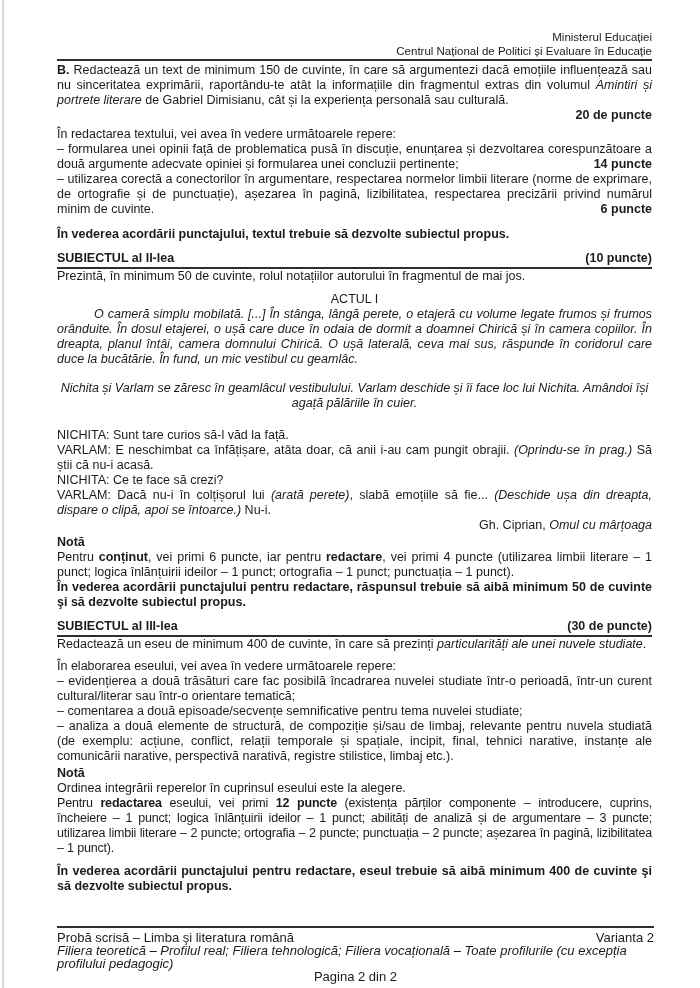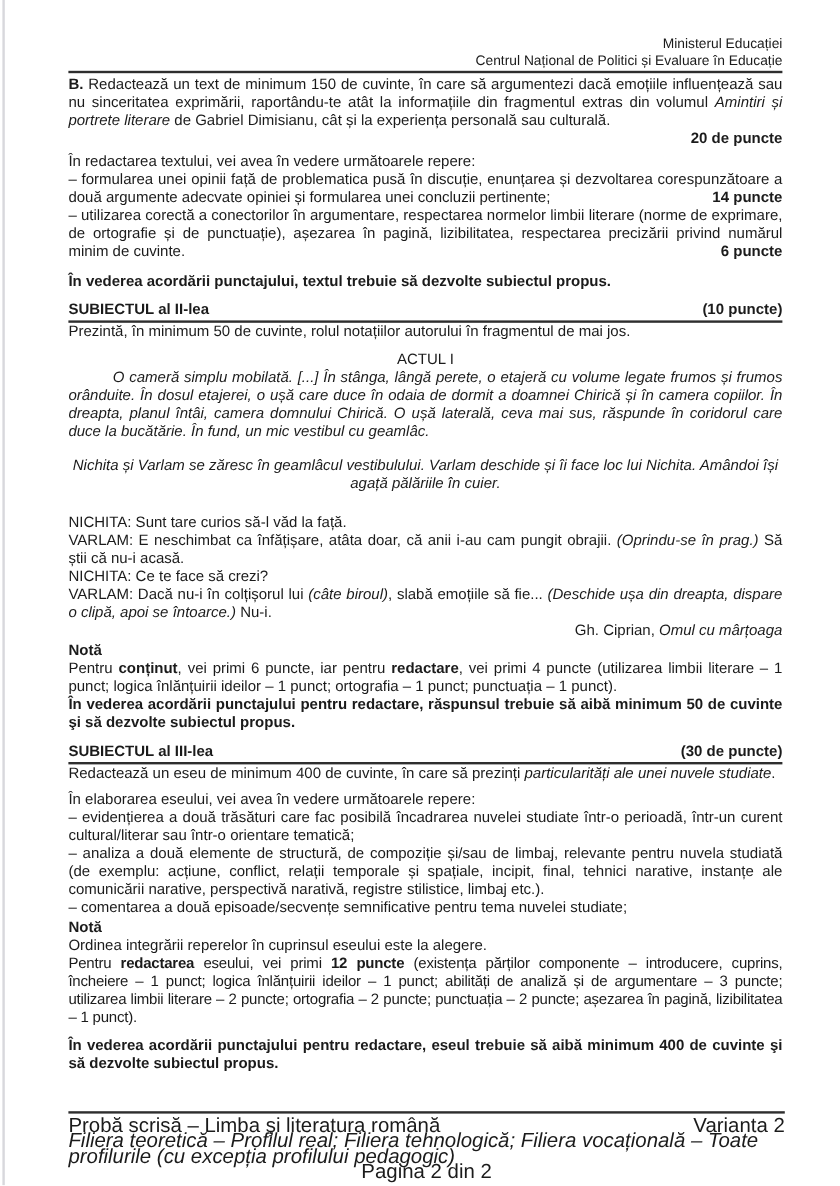--- a/index.html
+++ b/index.html
@@ -46,21 +46,21 @@
   }
   .act-title { text-align:center; margin-top:8px; }
   .stage { font-style:italic; text-indent:37px; }
   .center-note { font-style:italic; text-align:center; margin-top:14px; }
   .dialogue { margin-top:17px; }
   .attribution { text-align:right; }
   .nota-title { font-weight:bold; margin-top:2px; }
   .tight { letter-spacing:-0.18px; }
   .footer {
     position:absolute; left:57px; right:46px; top:926px;
-    font-size:17px; line-height:13px;
+    font-size:13px; line-height:13px;
     border-top:2px solid #2e2e2e;
     padding-top:3px;
   }
   .footer-row1 { display:flex; justify-content:space-between; }
   .footer-row2 { font-style:italic; }
   .footer-row3 { text-align:center; }
 </style>
 </head>
 <body>
 
@@ -89,39 +89,39 @@
     <p class="just">Prezintă, în minimum 50 de cuvinte, rolul notațiilor autorului în fragmentul de mai jos.</p>
 
     <p class="act-title">ACTUL I</p>
     <p class="just stage">O cameră simplu mobilată. [...] În stânga, lângă perete, o etajeră cu volume legate frumos și frumos orânduite. În dosul etajerei, o ușă care duce în odaia de dormit a doamnei Chirică și în camera copiilor. În dreapta, planul întâi, camera domnului Chirică. O ușă laterală, ceva mai sus, răspunde în coridorul care duce la bucătărie. În fund, un mic vestibul cu geamlâc.</p>
     <p class="center-note">Nichita și Varlam se zăresc în geamlâcul vestibulului. Varlam deschide și îi face loc lui Nichita. Amândoi își agață pălăriile în cuier.</p>
 
     <div class="dialogue just">
       <p>NICHITA: Sunt tare curios să-l văd la față.</p>
       <p class="just"><span>VARLAM: E neschimbat ca înfățișare, atâta doar, că anii i-au cam pungit obrajii. </span><i>(Oprindu-se în prag.)</i><span> Să știi că nu-i acasă.</span></p>
       <p>NICHITA: Ce te face să crezi?</p>
-      <p class="just"><span>VARLAM: Dacă nu-i în colțișorul lui </span><i>(câte biroul)</i><span>, slabă emoțiile să fie... </span><i>(Deschide ușa din dreapta, dispare o clipă, apoi se întoarce.)</i><span> Nu-i.</span></p>
+      <p class="just"><span>VARLAM: Dacă nu-i în colțișorul lui </span><i>(arată perete)</i><span>, slabă emoțiile să fie... </span><i>(Deschide ușa din dreapta, dispare o clipă, apoi se întoarce.)</i><span> Nu-i.</span></p>
     </div>
 
     <p class="attribution"><span>Gh. Ciprian, </span><i>Omul cu mârțoaga</i></p>
 
     <p class="nota-title">Notă</p>
     <p class="just"><span>Pentru </span><b>conținut</b><span>, vei primi 6 puncte, iar pentru </span><b>redactare</b><span>, vei primi 4 puncte (utilizarea limbii literare – 1 punct; logica înlănțuirii ideilor – 1 punct; ortografia – 1 punct; punctuația – 1 punct).</span></p>
     <p class="just bold-par">În vederea acordării punctajului pentru redactare, răspunsul trebuie să aibă minimum 50 de cuvinte şi să dezvolte subiectul propus.</p>
 
     <div class="subj-heading mt10">
       <span>SUBIECTUL al III-lea</span>
       <span>(30 de puncte)</span>
     </div>
     <p class="just"><span>Redactează un eseu de minimum 400 de cuvinte, în care să prezinți </span><i>particularități ale unei nuvele studiate</i><span>.</span></p>
 
     <p class="mt7">În elaborarea eseului, vei avea în vedere următoarele repere:</p>
     <p class="just">– evidențierea a două trăsături care fac posibilă încadrarea nuvelei studiate într-o perioadă, într-un curent cultural/literar sau într-o orientare tematică;</p>
+    <p class="just">– comentarea a două episoade/secvențe semnificative pentru tema nuvelei studiate;</p>
     <p class="just">– analiza a două elemente de structură, de compoziție și/sau de limbaj, relevante pentru nuvela studiată (de exemplu: acțiune, conflict, relații temporale și spațiale, incipit, final, tehnici narative, instanțe ale comunicării narative, perspectivă narativă, registre stilistice, limbaj etc.).</p>
-    <p class="just">– comentarea a două episoade/secvențe semnificative pentru tema nuvelei studiate;</p>
 
     <p class="nota-title">Notă</p>
     <p>Ordinea integrării reperelor în cuprinsul eseului este la alegere.</p>
     <p class="just tight"><span>Pentru </span><b>redactarea</b><span> eseului, vei primi </span><b>12 puncte</b><span> (existența părților componente – introducere, cuprins, încheiere – 1 punct; logica înlănțuirii ideilor – 1 punct; abilități de analiză și de argumentare – 3 puncte; utilizarea limbii literare – 2 puncte; ortografia – 2 puncte; punctuația – 2 puncte; așezarea în pagină, lizibilitatea – 1 punct).</span></p>
 
     <p class="just bold-par mt8">În vederea acordării punctajului pentru redactare, eseul trebuie să aibă minimum 400 de cuvinte şi să dezvolte subiectul propus.</p>
 
   </div>
 
   <div class="footer">

